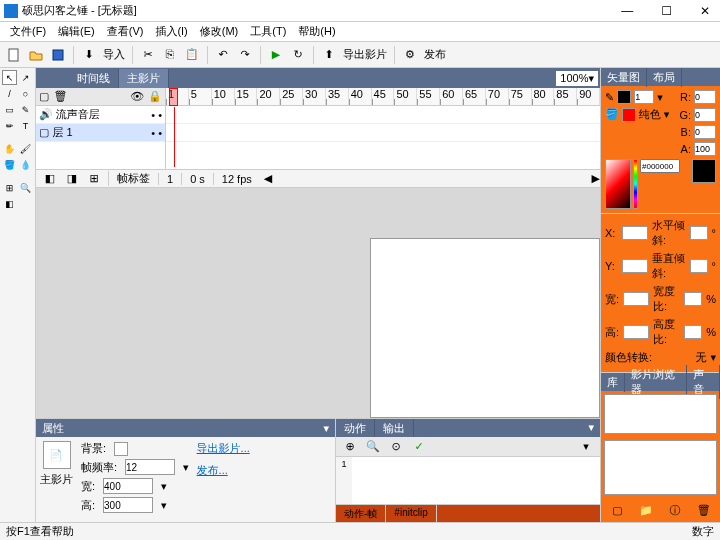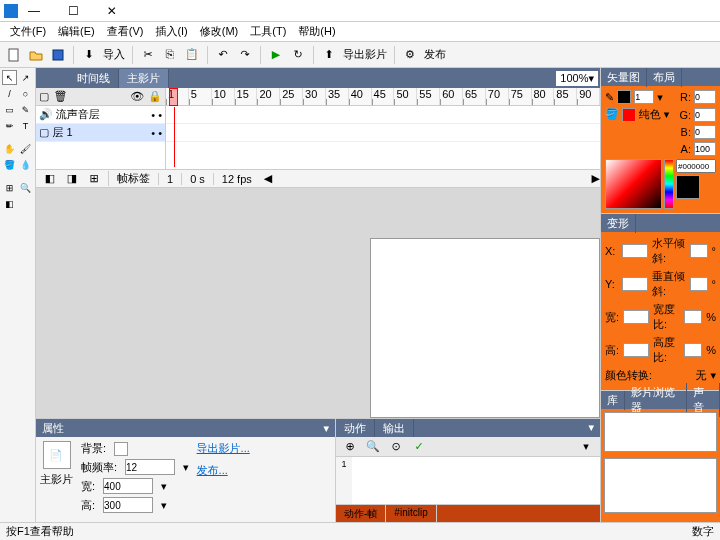--- a/index.html
+++ b/index.html
@@ -79,20 +79,21 @@
 .btm-row { display: flex; justify-content: space-around; padding: 2px; }
 .statusbar { height: 18px; background: #f4f4f4; border-top: 1px solid #ccc; display: flex; align-items: center; padding: 0 6px; font-size: 10px; }
 .statusbar .right { margin-left: auto; }
 svg { display: block; }
 </style>
 </head>
 <body>
 
 <div class="titlebar">
   <div class="icon"></div>
+  <div class="title-text">硕思闪客之锤 - [无标题]</div>
   <div class="win-btns">
     <span class="win-btn">—</span>
     <span class="win-btn">☐</span>
     <span class="win-btn">✕</span>
   </div>
 </div>
 
 <div class="menubar">
   <span class="menu-item">文件(F)</span>
   <span class="menu-item">编辑(E)</span>
@@ -325,32 +326,29 @@
             <span>B:</span>
             <input value="0" style="width: 22px;">
           </div>
         <div class="color-row" style="justify-content:flex-end">
             <span>A:</span>
             <input style="width: 22px;" value="100">
           </div>
         <div style="display:flex;gap:2px;align-items:flex-start">
           <span class="gradient-box"></span>
           <span class="hue-bar"></span>
-          <div style="display:flex;flex-direction:column;gap:2px">
+          <div style="display:flex;flex-direction:row;gap:12px">
             <input style="width: 40px; height: 14px; font-size: 8px;" value="#000000">
             <span class="black-box"></span>
           </div>
         </div>
       </div>
     </div>
 
     <div class="rp-section">
-      <div class="rp-hd">
-          <span class="tab">变形</span>
-        </div>
       <div class="transform-body">
         <div class="tf-row">
             <span class="lbl">X:</span>
             <input style="">
             <span>水平倾斜:</span>
             <input style="width: 18px;">
             <span>°</span>
           </div>
         <div class="tf-row">
             <span class="lbl">Y:</span>

